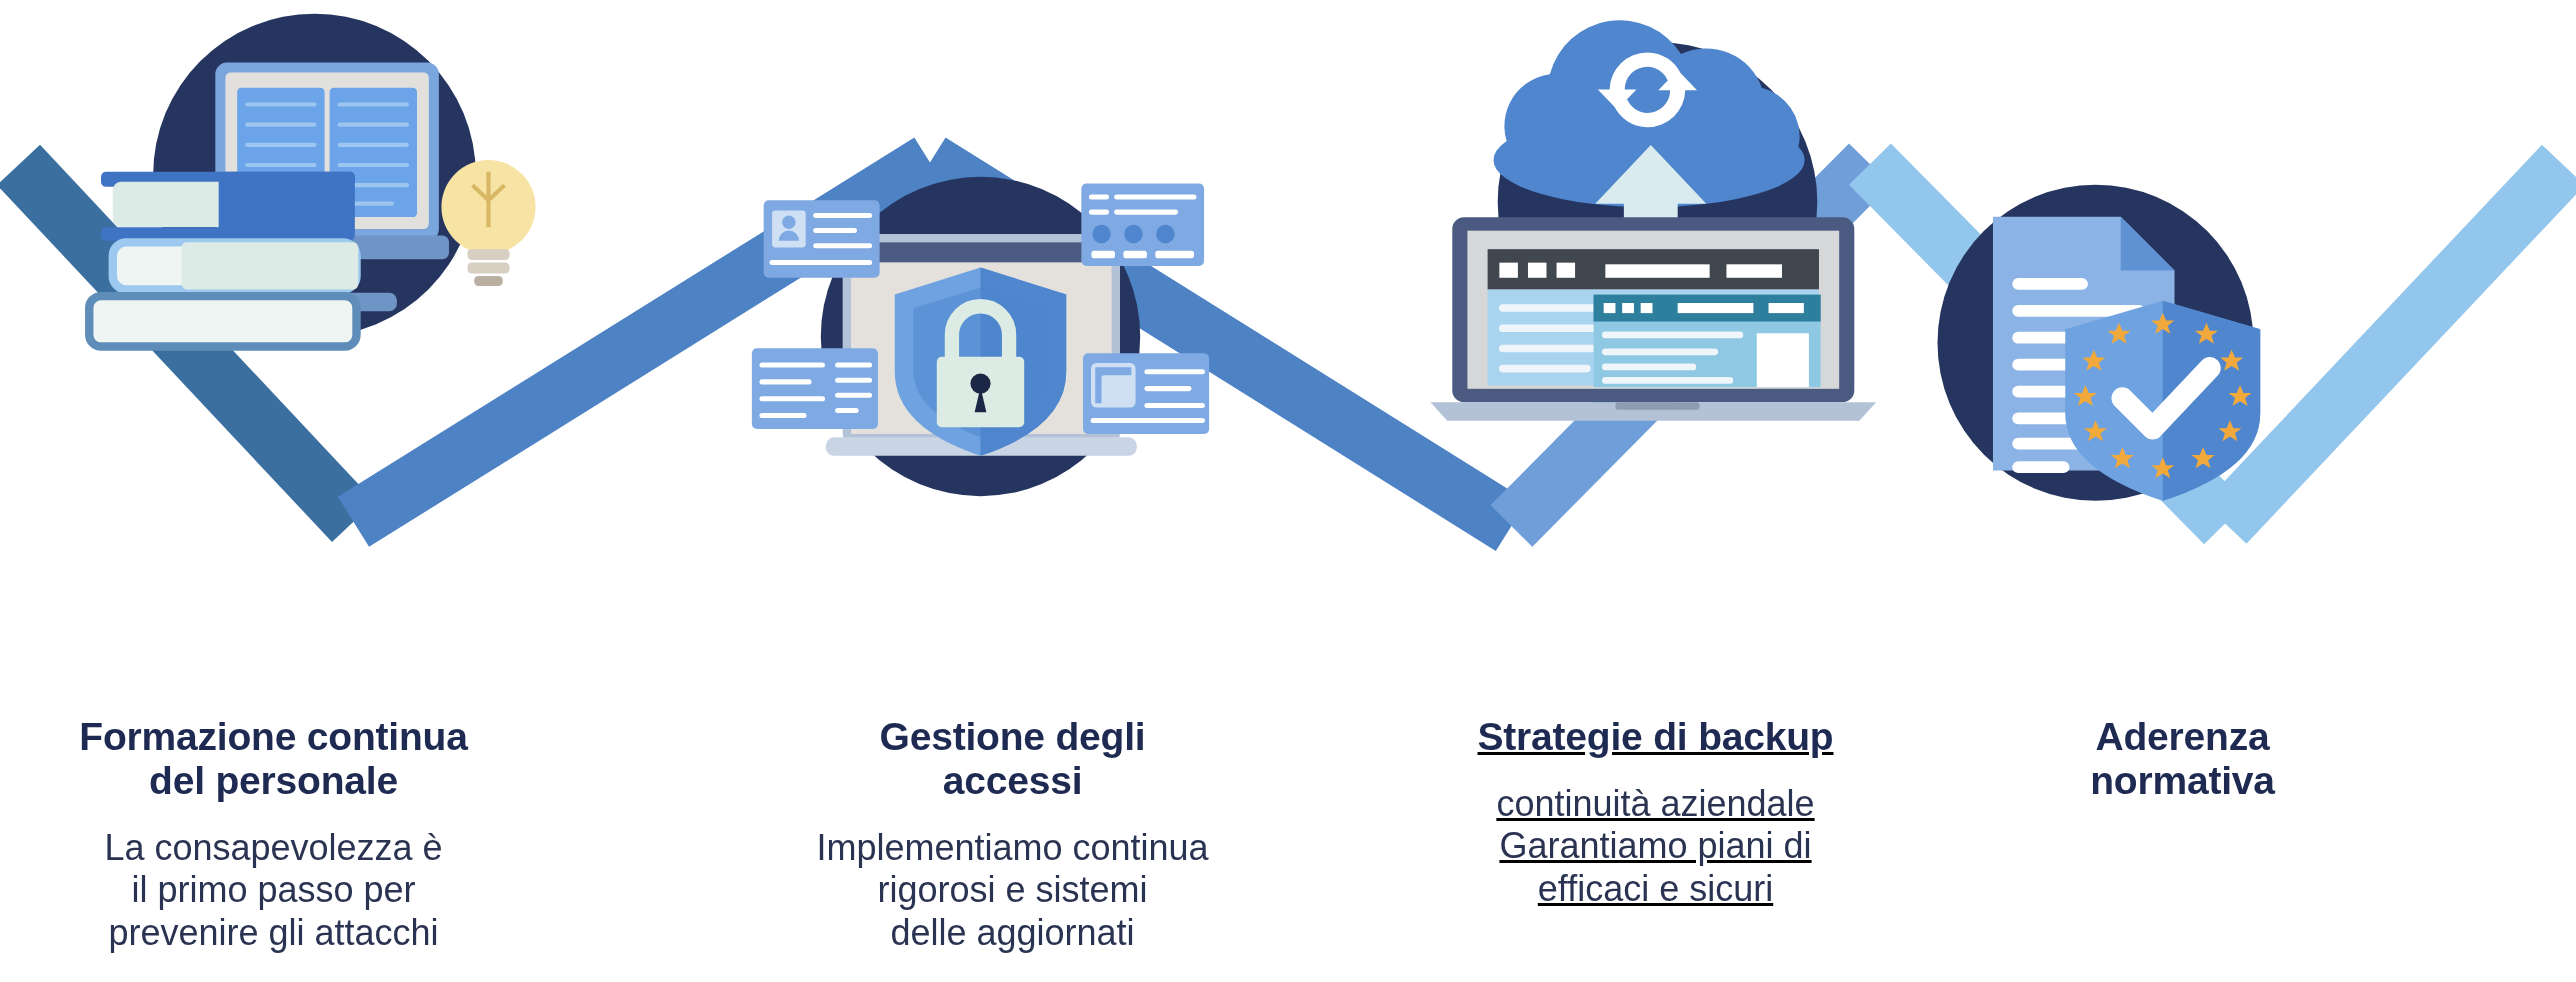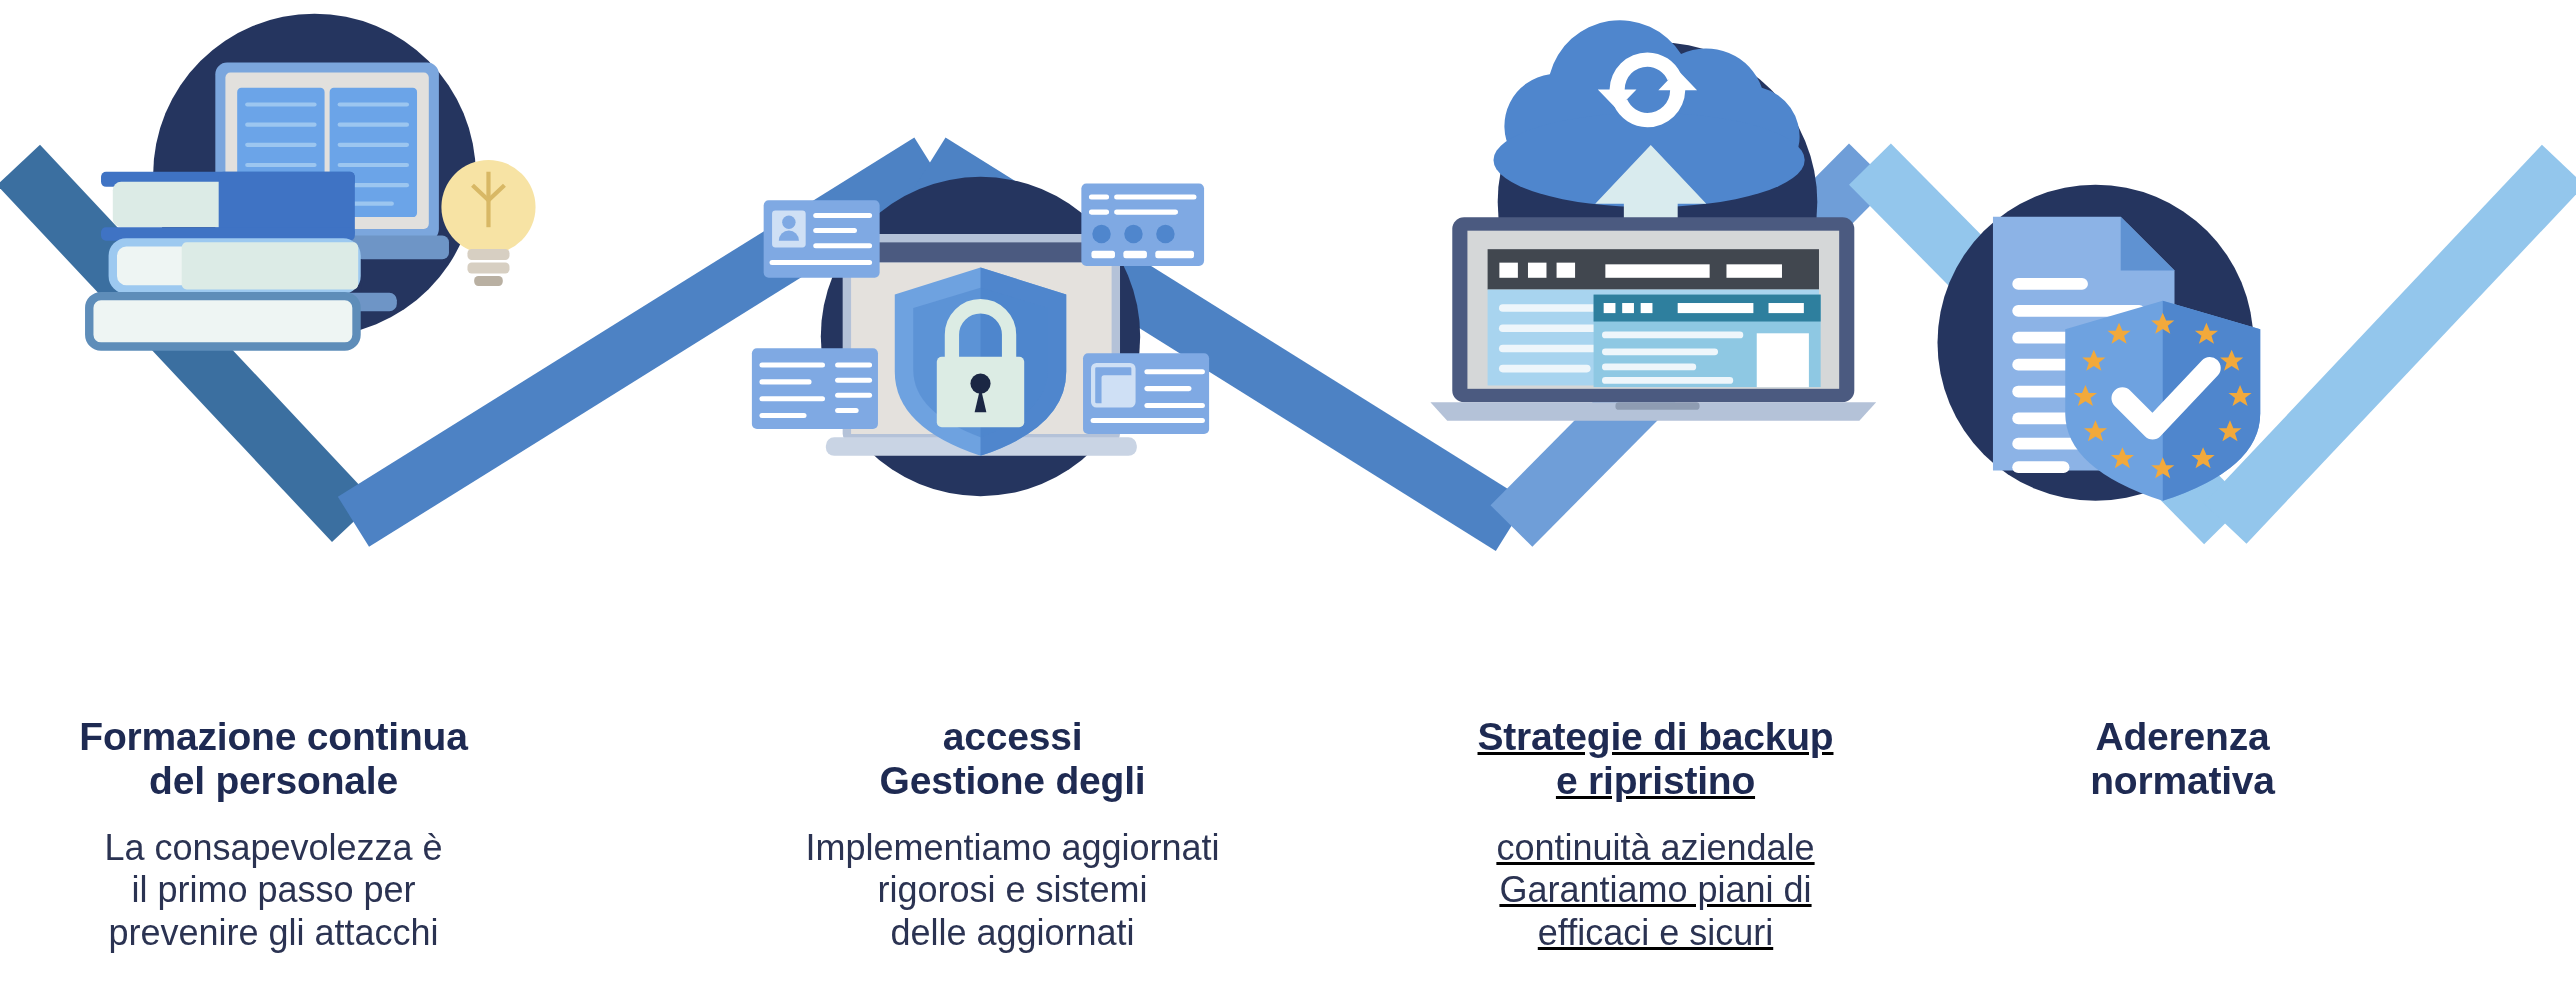--- a/index.html
+++ b/index.html
@@ -289,34 +289,33 @@
     </h3>
     <p>
       <span class="ttl-ln">La consapevolezza è</span>
       <span class="ttl-ln">il primo passo per</span>
       <span class="ttl-ln">prevenire gli attacchi</span>
     </p>
   </div>
 
   <div class="col" style="left:718px;">
     <h3>
+      <span class="ttl-ln">Gestione degli</span>
       <span class="ttl-ln">accessi</span>
-      <span class="ttl-ln">Gestione degli</span>
     </h3>
     <p>
-      <span class="ttl-ln">Implementiamo aggiornati</span>
+      <span class="ttl-ln">Implementiamo continua</span>
       <span class="ttl-ln">rigorosi e sistemi</span>
       <span class="ttl-ln">delle aggiornati</span>
     </p>
   </div>
 
   <div class="col" style="left:1361px;text-decoration:underline;">
     <h3>
       <span class="ttl-ln">Strategie di backup</span>
-      <span class="ttl-ln">e ripristino</span>
     </h3>
     <p>
       <span class="ttl-ln">continuità aziendale</span>
       <span class="ttl-ln">Garantiamo piani di</span>
       <span class="ttl-ln">efficaci e sicuri</span>
     </p>
   </div>
 
   <div class="col" style="left:1888px;">
     <h3>

